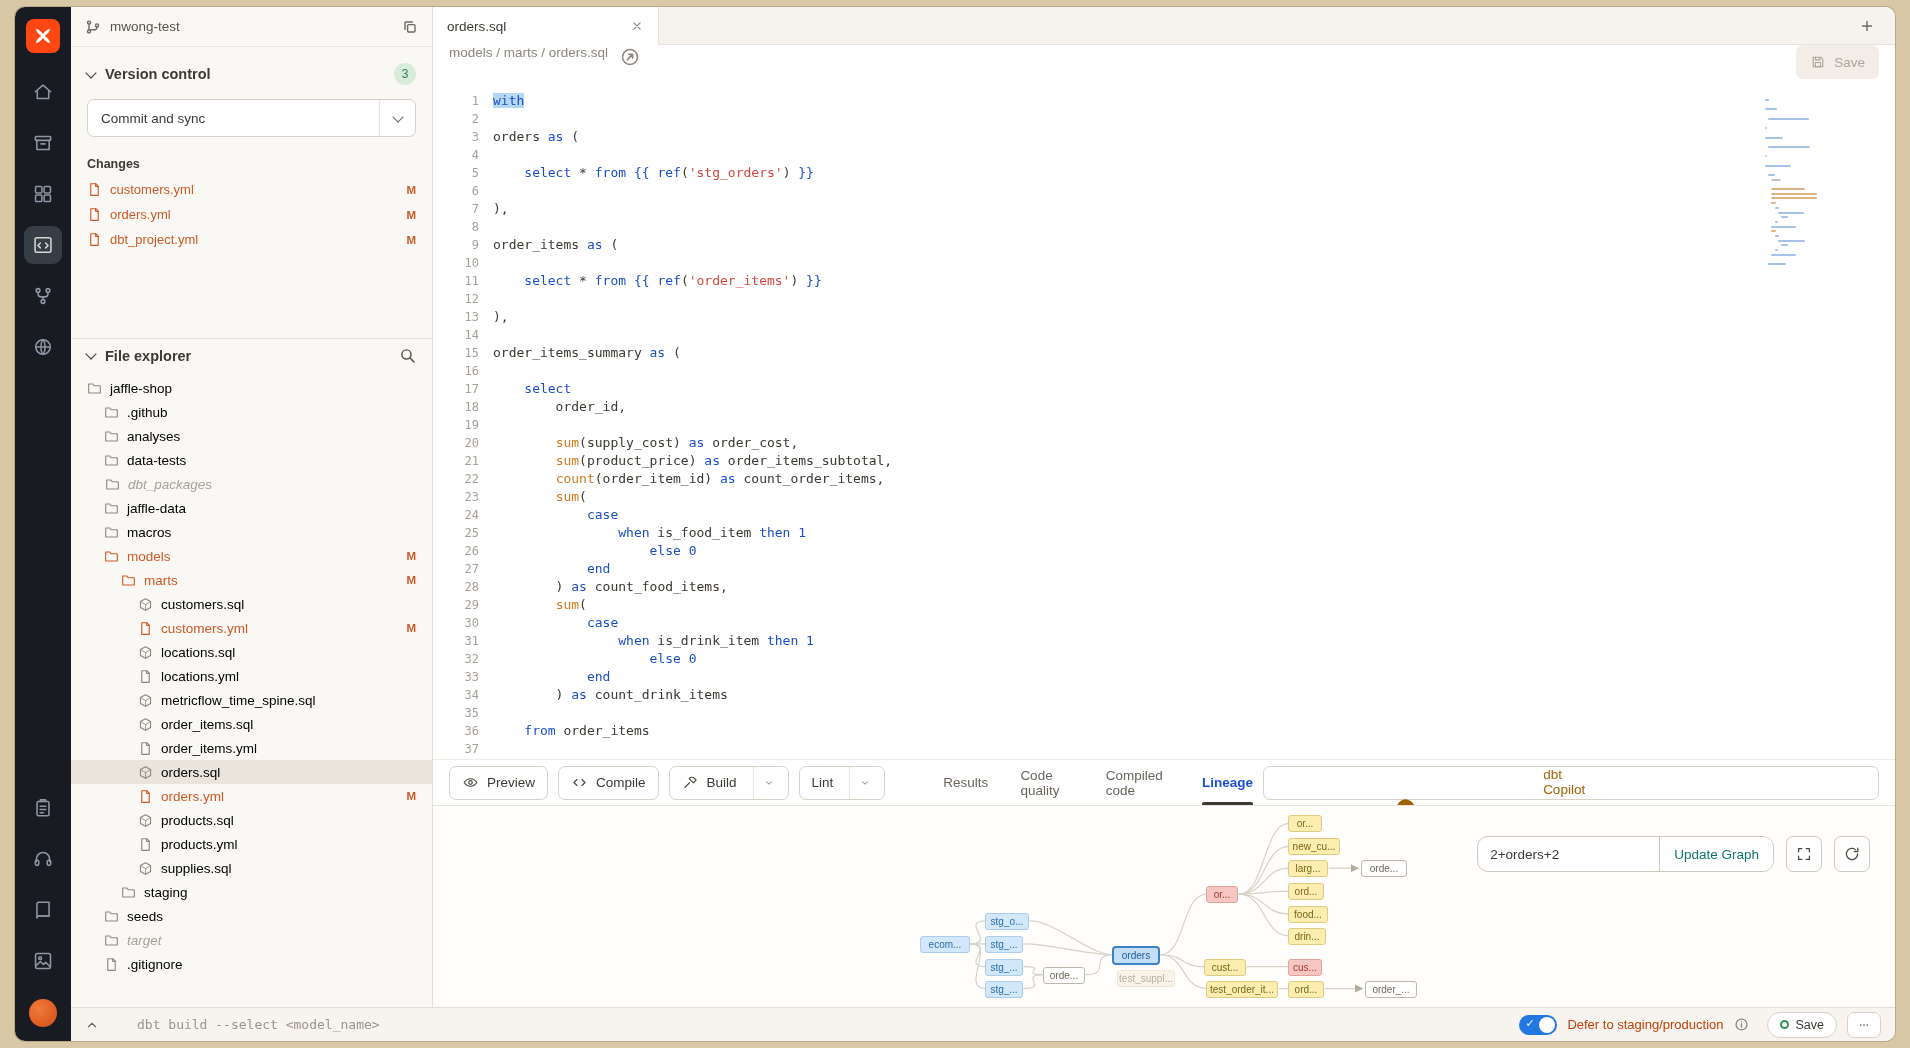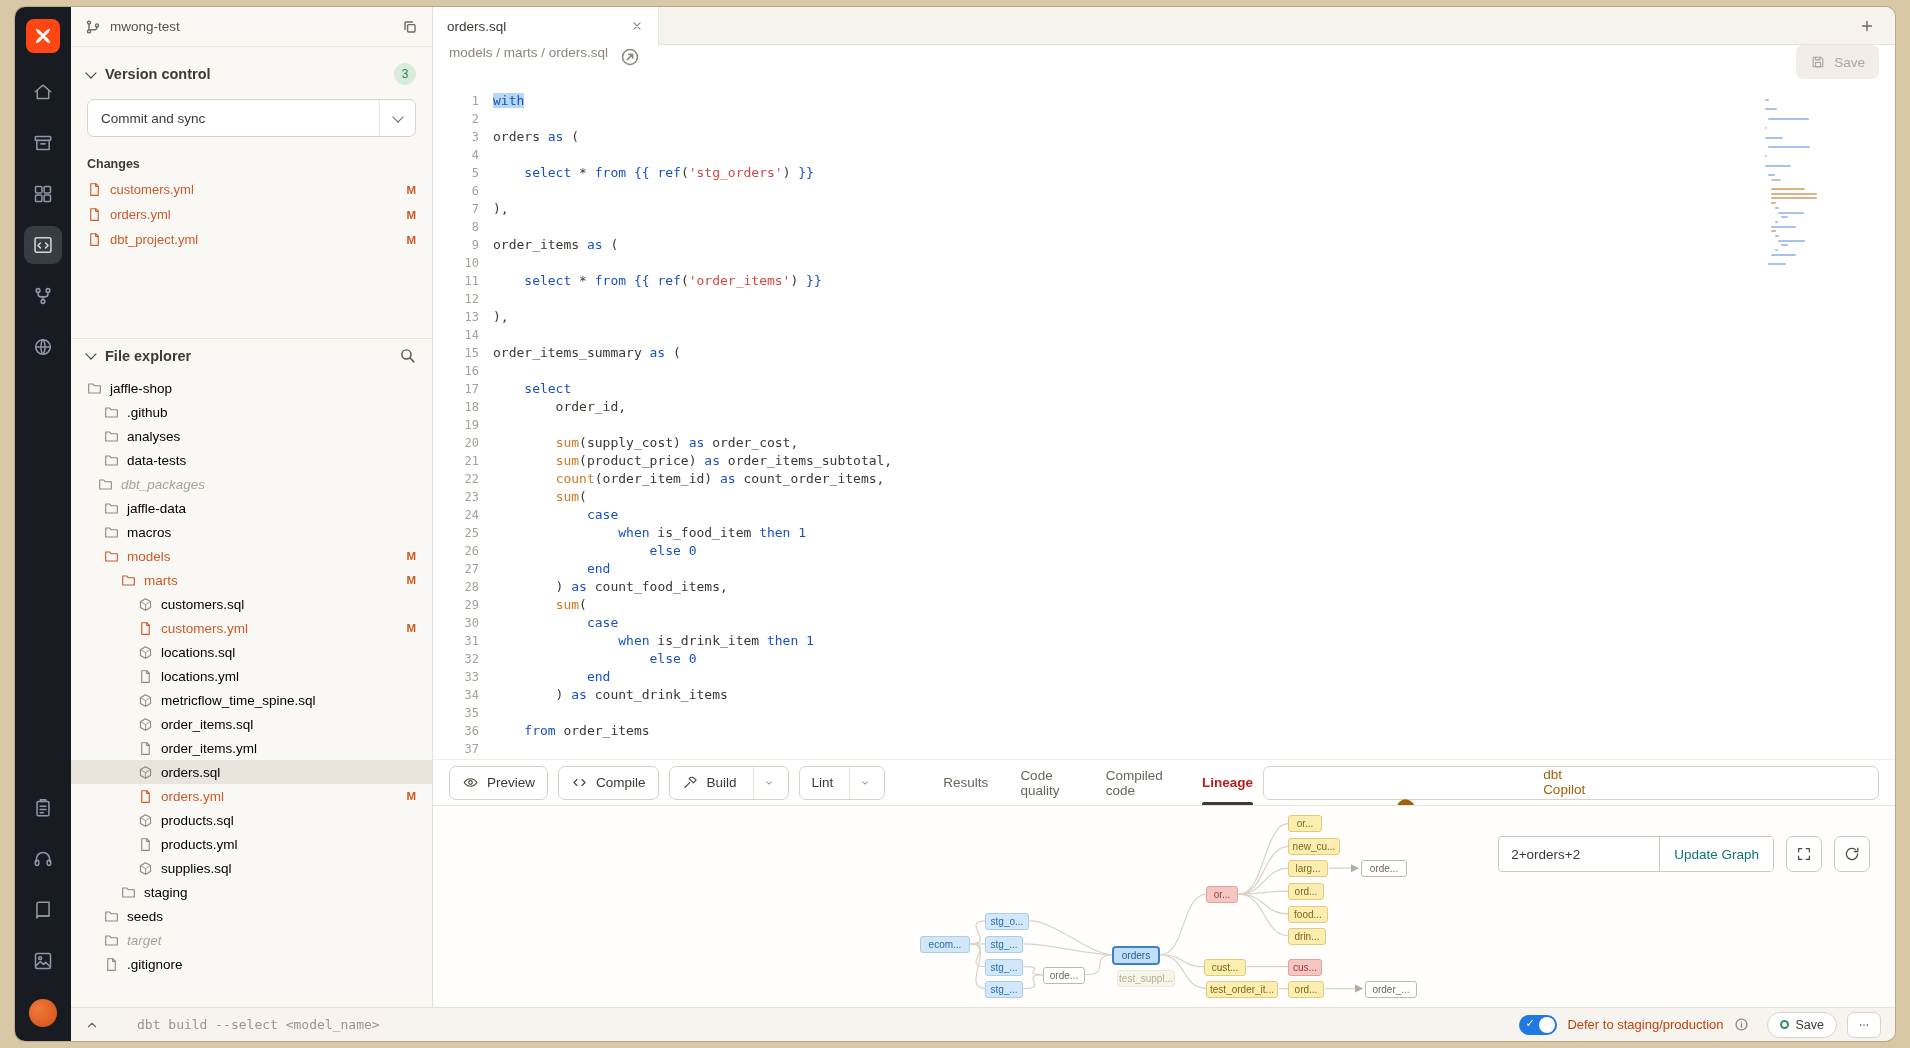--- a/index.html
+++ b/index.html
@@ -70,35 +70,35 @@
   .minimap { position:absolute; top:12px; right:78px; width:52px; }
   .mm-line { height:2px; margin-bottom:2.7px; border-radius:1px; }
 
   .edit-toolbar { height:46px; flex:none; display:flex; align-items:stretch; padding:0 16px; gap:10px; border-top:1px solid #f0ebe3; }
   .tbtn { align-self:center; height:34px; background:#fff; border:1px solid #d7d1c8; border-radius:7px; display:flex; align-items:center; gap:8px; padding:0 12px; font-size:13.5px; color:#3d3933; font-weight:500; }
   .tbtn .bicon { width:17px; height:17px; color:#4d473f; }
   .tbtn .divider { width:1px; align-self:stretch; background:#e8e3db; margin:0 0 0 8px; }
   .tbtn .dchev { width:14px; height:14px; color:#6e6860; padding:2px; }
   .panel-tabs { display:flex; gap:32px; margin-left:48px; align-items:stretch; }
   .ptab { display:flex; align-items:center; font-size:13.5px; color:#6a645c; position:relative; }
-  .ptab.active { color:#b91c1c; font-weight:bold; }
+  .ptab.active { color:#1d4ed8; font-weight:bold; }
   .ptab.active::after { content:""; position:absolute; left:0; right:0; bottom:0; height:3px; background:#3d3933; border-radius:2px 2px 0 0; }
   .copilot-btn { margin-left:auto; align-self:center; height:34px; background:#fff; border:1px solid #d7d1c8; border-radius:7px; display:flex; align-items:flex-start; gap:8px; padding:0 12px; font-size:13.5px; color:#a16207; margin-right:0; }
 
   .lineage { height:202px; flex:none; border-top:1px solid #e8e3db; position:relative; background:#fffefd; overflow:hidden; }
   .lineage svg.edges { position:absolute; inset:0; width:100%; height:100%; }
   .lnode { position:absolute; height:17px; border-radius:3px; border:1px solid; font-size:10px; display:flex; align-items:center; justify-content:center; padding:0 3px; overflow:hidden; white-space:nowrap; }
   .lnode.blue { background:#d2e7f9; border-color:#a9cdea; color:#2c6da8; }
   .lnode.selected { background:#c4def5; border-color:#3b82c4; color:#1d5a9a; box-shadow:0 0 0 1px #3b82c4; }
   .lnode.yellow { background:#fbeeb0; border-color:#e2cb7e; color:#7d661a; }
   .lnode.pink { background:#f6c7c2; border-color:#e5a29b; color:#9c3a30; }
   .lnode.outline { background:#fff; border-color:#bfb8ad; color:#6e675e; }
   .lnode.ghost { background:#f8f4ea; border-color:#eee8d9; color:#b7ae9d; }
   .lineage-controls { position:absolute; top:30px; right:25px; display:flex; align-items:center; gap:12px; }
-  .sel-group { display:flex; border:1px solid #cfc8bf; border-radius:4px; background:#fff; height:36px; overflow:hidden; }
+  .sel-group { display:flex; border:1px solid #cfc8bf; border-radius:11px; background:#fff; height:36px; overflow:hidden;gap:21px; }
   .sel-input { width:160px; border:none; outline:none; padding:0 12px; font-size:13.5px; color:#3d3933; font-family:"Liberation Sans",sans-serif; background:transparent; }
   .update-btn { border-left:1px solid #cfc8bf; padding:0 14px; display:flex; align-items:center; font-size:13.5px; color:#0f766e; background:#fff; }
   .icon-btn { width:36px; height:36px; border:1px solid #cfc8bf; border-radius:7px; background:#fff; color:#4d473f; padding:8px; }
 
   
   .status-bar { height:34px; flex:none; background:#f7f4ef; border-top:1px solid #e5dfd7; display:flex; align-items:center; padding:0 14px 0 8px; gap:10px; }
   .chev-up-btn { width:26px; height:22px; color:#6e6860; padding:4px; }
   .command { font-family:"DejaVu Sans Mono",monospace; font-size:13px; color:#9b948a; margin-left:22px; }
   .status-right { margin-left:auto; display:flex; align-items:center; gap:10px; }
   .toggle { width:38px; height:20px; border-radius:10px; background:#2178e3; position:relative; flex:none; }
@@ -307,21 +307,21 @@
               <span class="tname">analyses</span>
             </div>
             <div class="tree-row" style="padding-left: 33px;">
               <span class="ticon">
                 <svg viewBox="0 0 16 16">
                   <path d="M1.8 3.2h4.4l1.4 1.8h6.6v7.8H1.8z"></path>
                 </svg>
               </span>
               <span class="tname">data-tests</span>
             </div>
-            <div class="tree-row dim" style="padding-left: 27px;">
+            <div class="tree-row dim" style="padding-left: 34px;">
               <span class="ticon">
                 <svg viewBox="0 0 16 16">
                   <path d="M1.8 3.2h4.4l1.4 1.8h6.6v7.8H1.8z"></path>
                 </svg>
               </span>
               <span class="tname">dbt_packages</span>
             </div>
             <div class="tree-row" style="padding-left: 33px;">
               <span class="ticon">
                 <svg viewBox="0 0 16 16">

